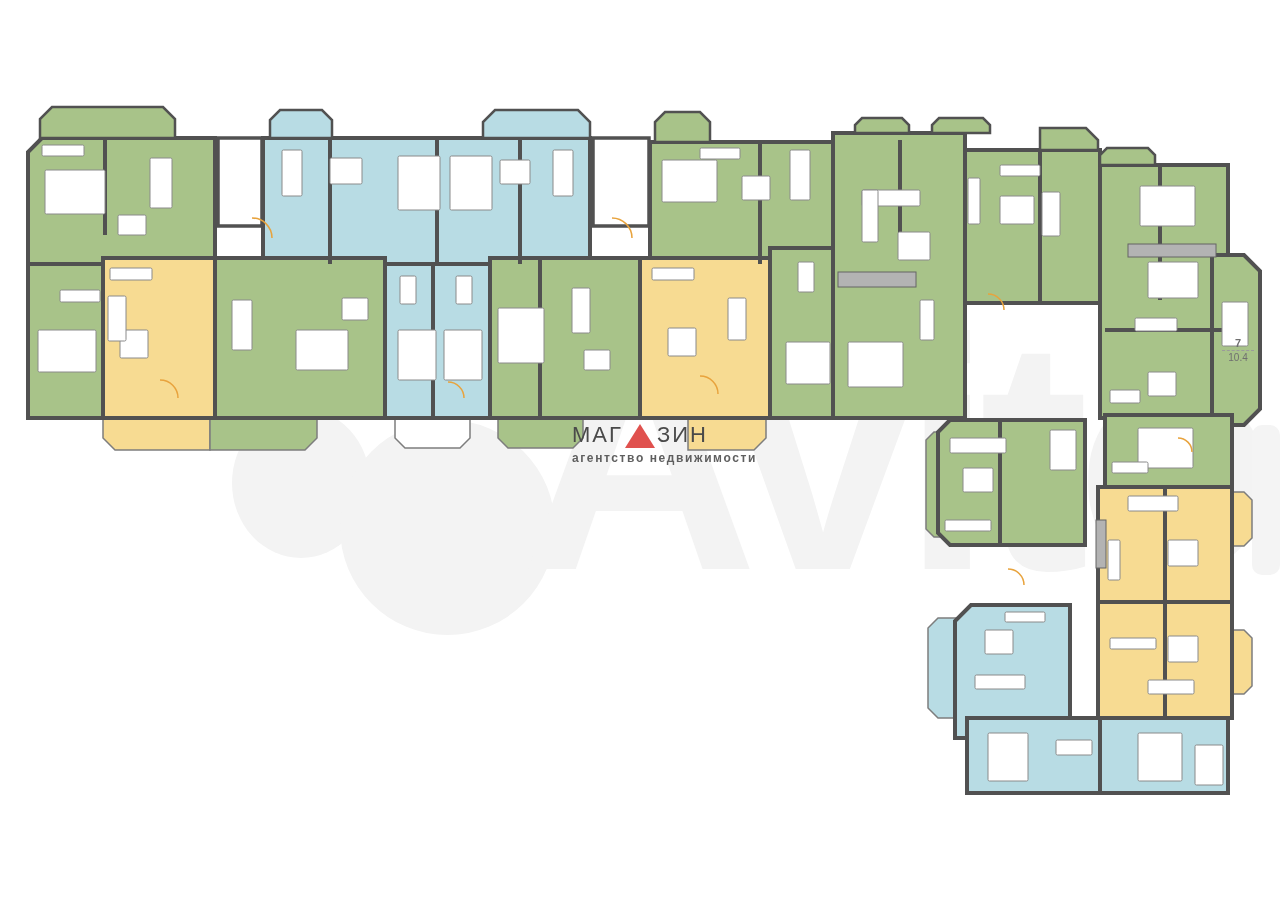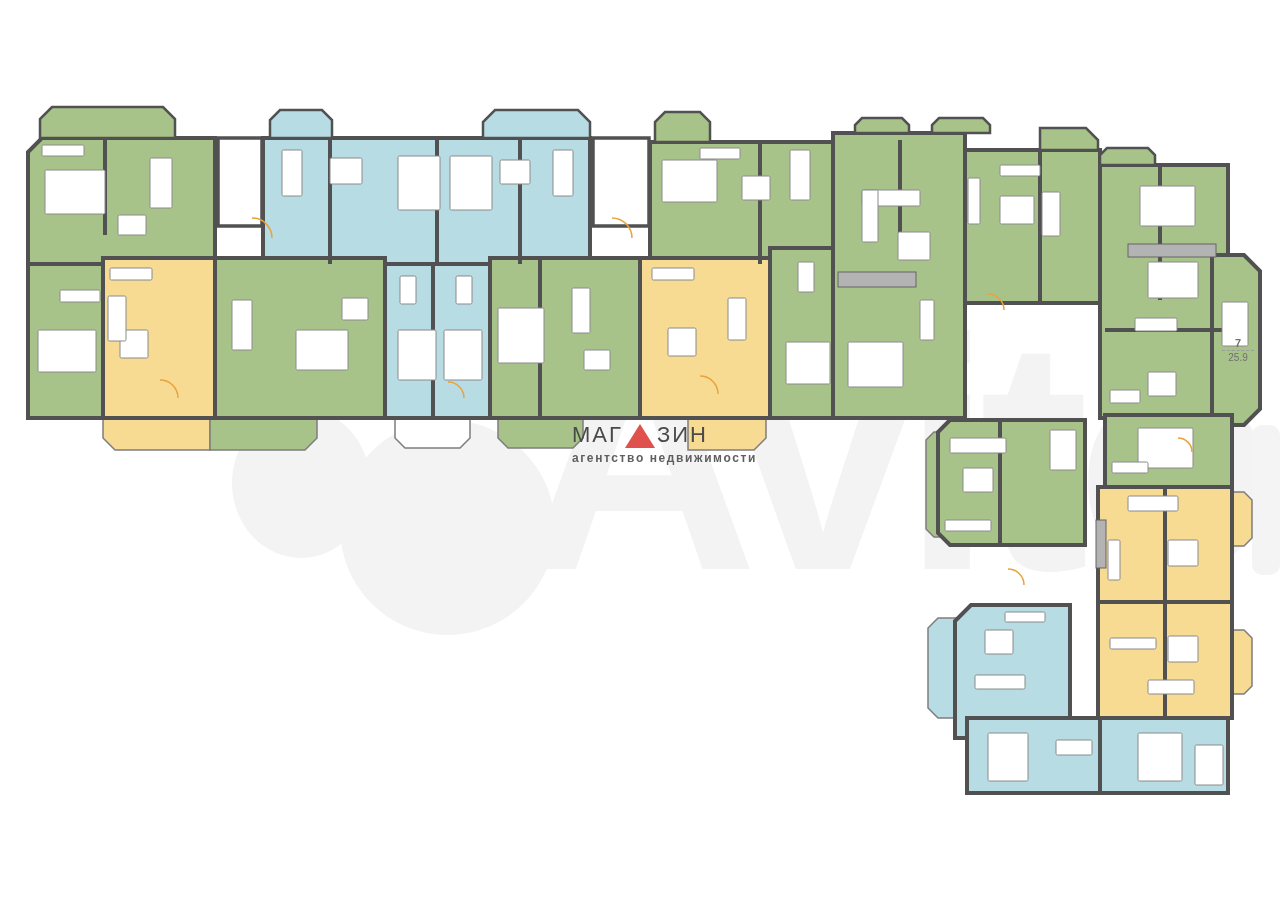--- a/index.html
+++ b/index.html
@@ -188,16 +188,16 @@
     <div class="logo-line1">
       <span>МАГ</span>
       <span class="logo-triangle"></span>
       <span>ЗИН</span>
     </div>
     <div class="logo-line3">агентство недвижимости</div>
   </div>
 
   <div class="room-label">
     <span class="num">7</span>
-    <span class="area">25.9</span>
+    <span class="area">10.4</span>
   </div>
 
 </div>
 
 </body></html>

